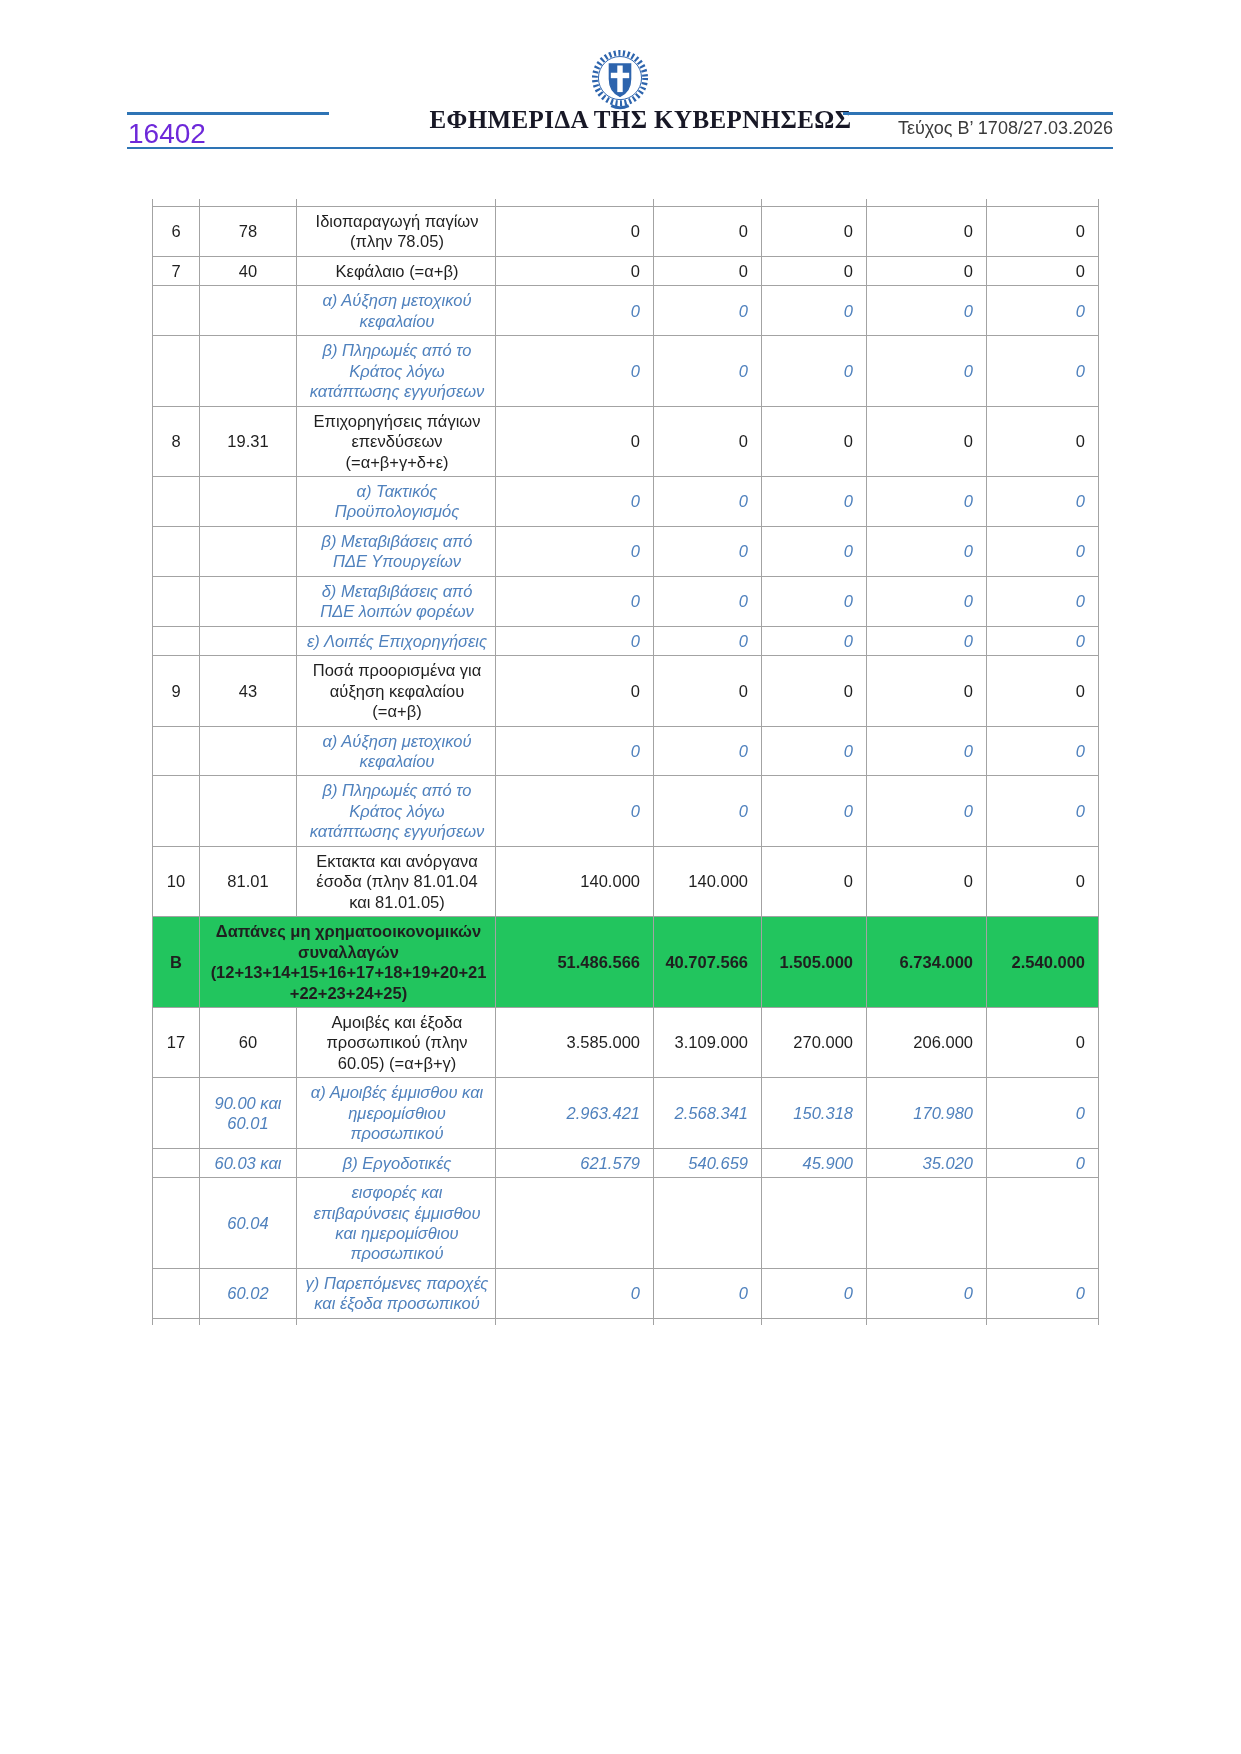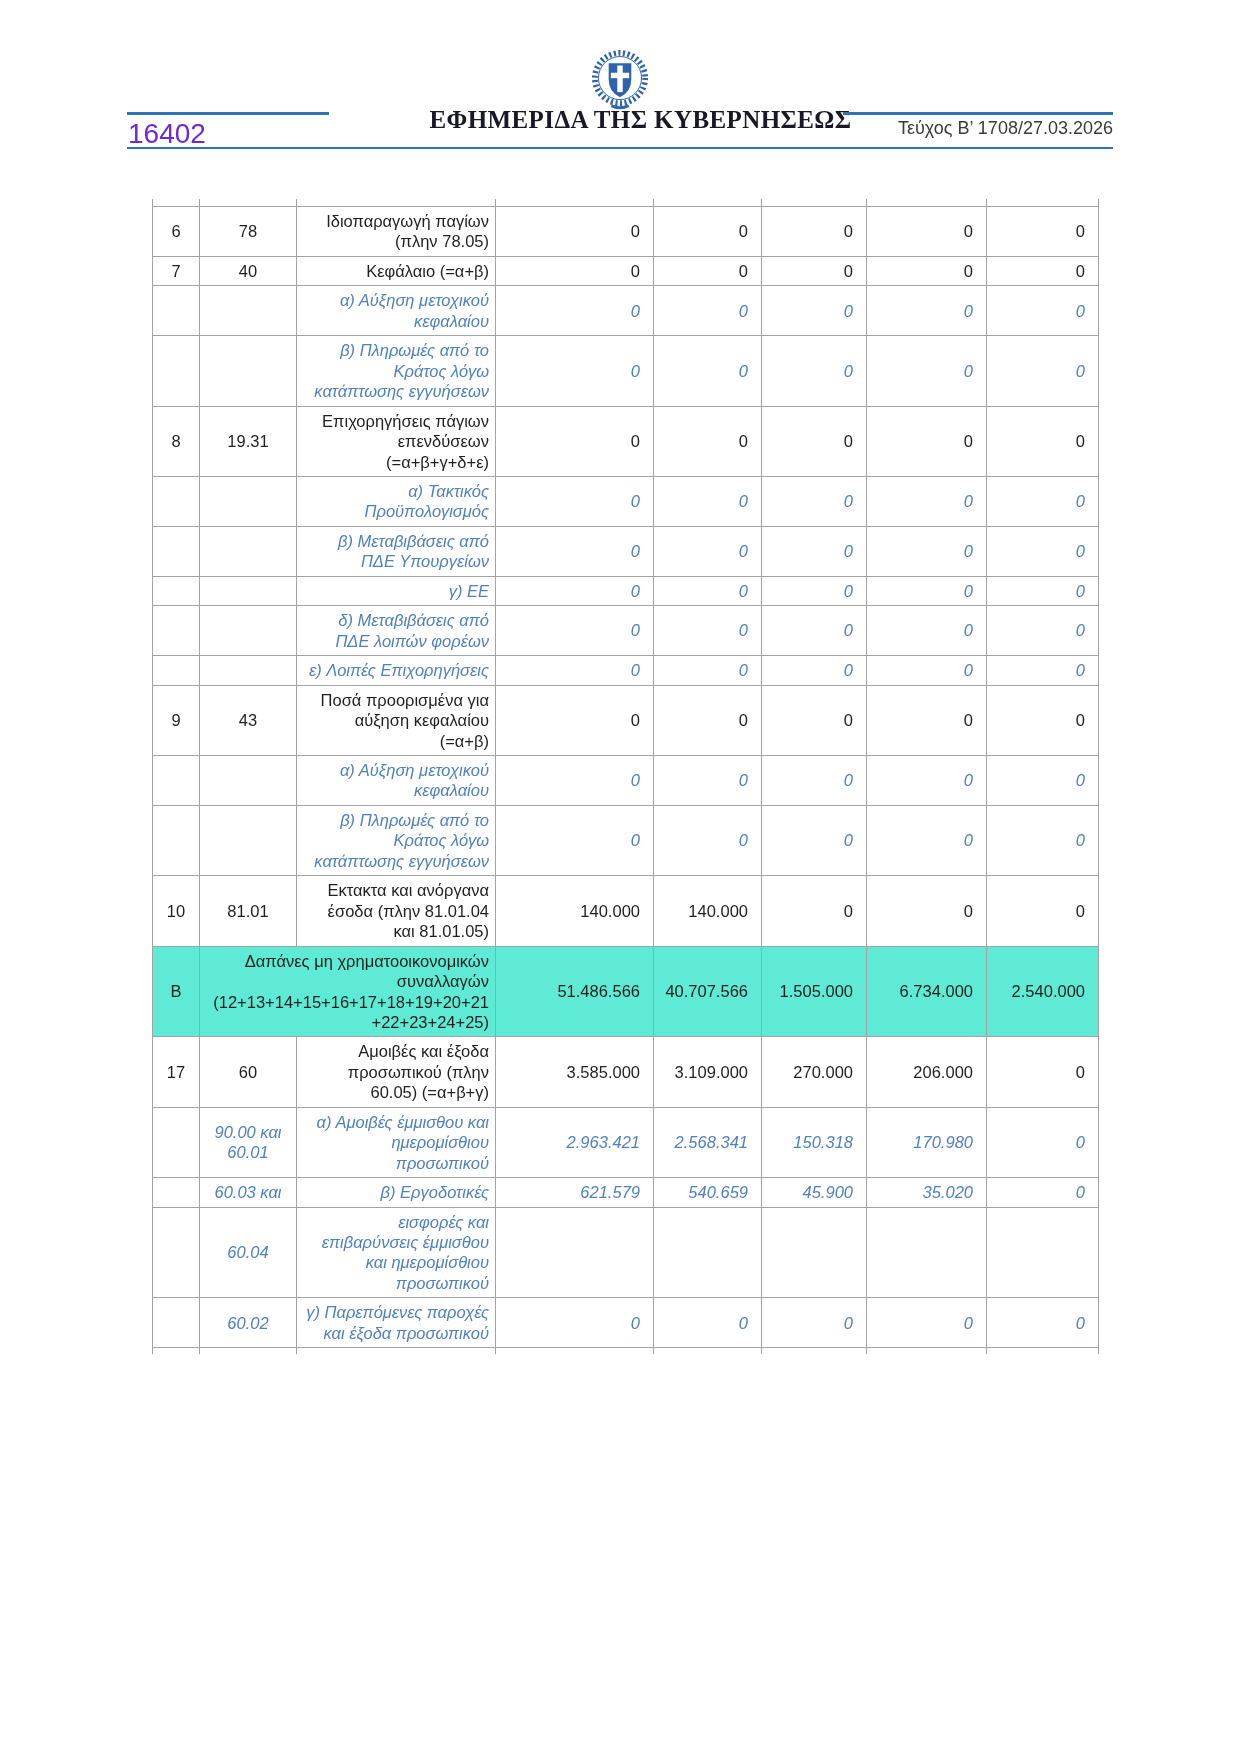--- a/index.html
+++ b/index.html
@@ -27,24 +27,24 @@
   
   table.fek {
     position:absolute; left:152px; top:199px; width:946px;
     border-collapse:collapse; table-layout:fixed;
   }
   table.fek td {
     border:1px solid #A3A3A3; font-size:16.5px; line-height:1.24;
     color:#1f1f1f; vertical-align:middle; word-wrap:break-word;
   }
   td.c-num, td.c-code { text-align:center; padding:4px 3px; }
-  td.c-desc { text-align:right; padding:4px 6px 4px 8px; }
+  td.c-desc { text-align:center; padding:4px 6px 4px 8px; }
   td.c-val  { text-align:right; padding:4px 13px 4px 2px; }
   tr.sub td { color:#4F81BD; font-style:italic; }
-  tr.section td { background:#5eead4; font-weight:400; }
+  tr.section td { background:#22c55e; font-weight:700; }
   tr.section td.c-desc { overflow-wrap:anywhere; }
   tr.sliver td { padding:0; height:7px; }
   tr.sliver-top td { border-top:none; }
   tr.sliver-bottom td { border-bottom:none; height:6px; }
 </style>
 </head>
 <body>
 
 <div class="page">
 
@@ -158,30 +158,20 @@
           <td class="c-desc">β) Μεταβιβάσεις από ΠΔΕ Υπουργείων</td>
           <td class="c-val">0</td>
           <td class="c-val">0</td>
           <td class="c-val">0</td>
           <td class="c-val">0</td>
           <td class="c-val">0</td>
         </tr>
         <tr class="sub">
           <td class="c-num"></td>
           <td class="c-code"></td>
-          <td class="c-desc">γ) ΕΕ</td>
-          <td class="c-val">0</td>
-          <td class="c-val">0</td>
-          <td class="c-val">0</td>
-          <td class="c-val">0</td>
-          <td class="c-val">0</td>
-        </tr>
-        <tr class="sub">
-          <td class="c-num"></td>
-          <td class="c-code"></td>
           <td class="c-desc">δ) Μεταβιβάσεις από ΠΔΕ λοιπών φορέων</td>
           <td class="c-val">0</td>
           <td class="c-val">0</td>
           <td class="c-val">0</td>
           <td class="c-val">0</td>
           <td class="c-val">0</td>
         </tr>
         <tr class="sub">
           <td class="c-num"></td>
           <td class="c-code"></td>

